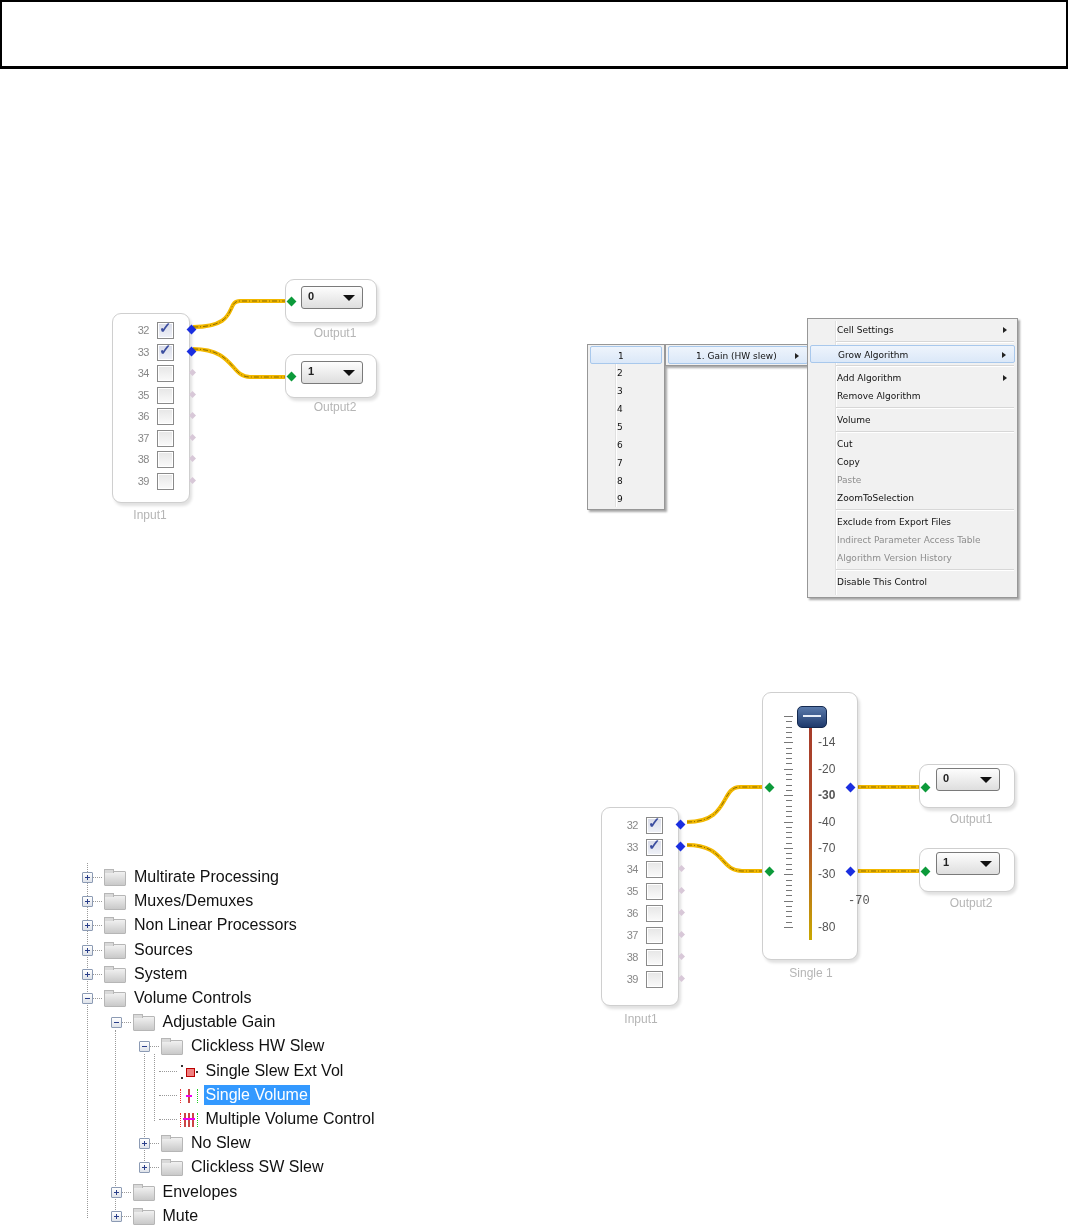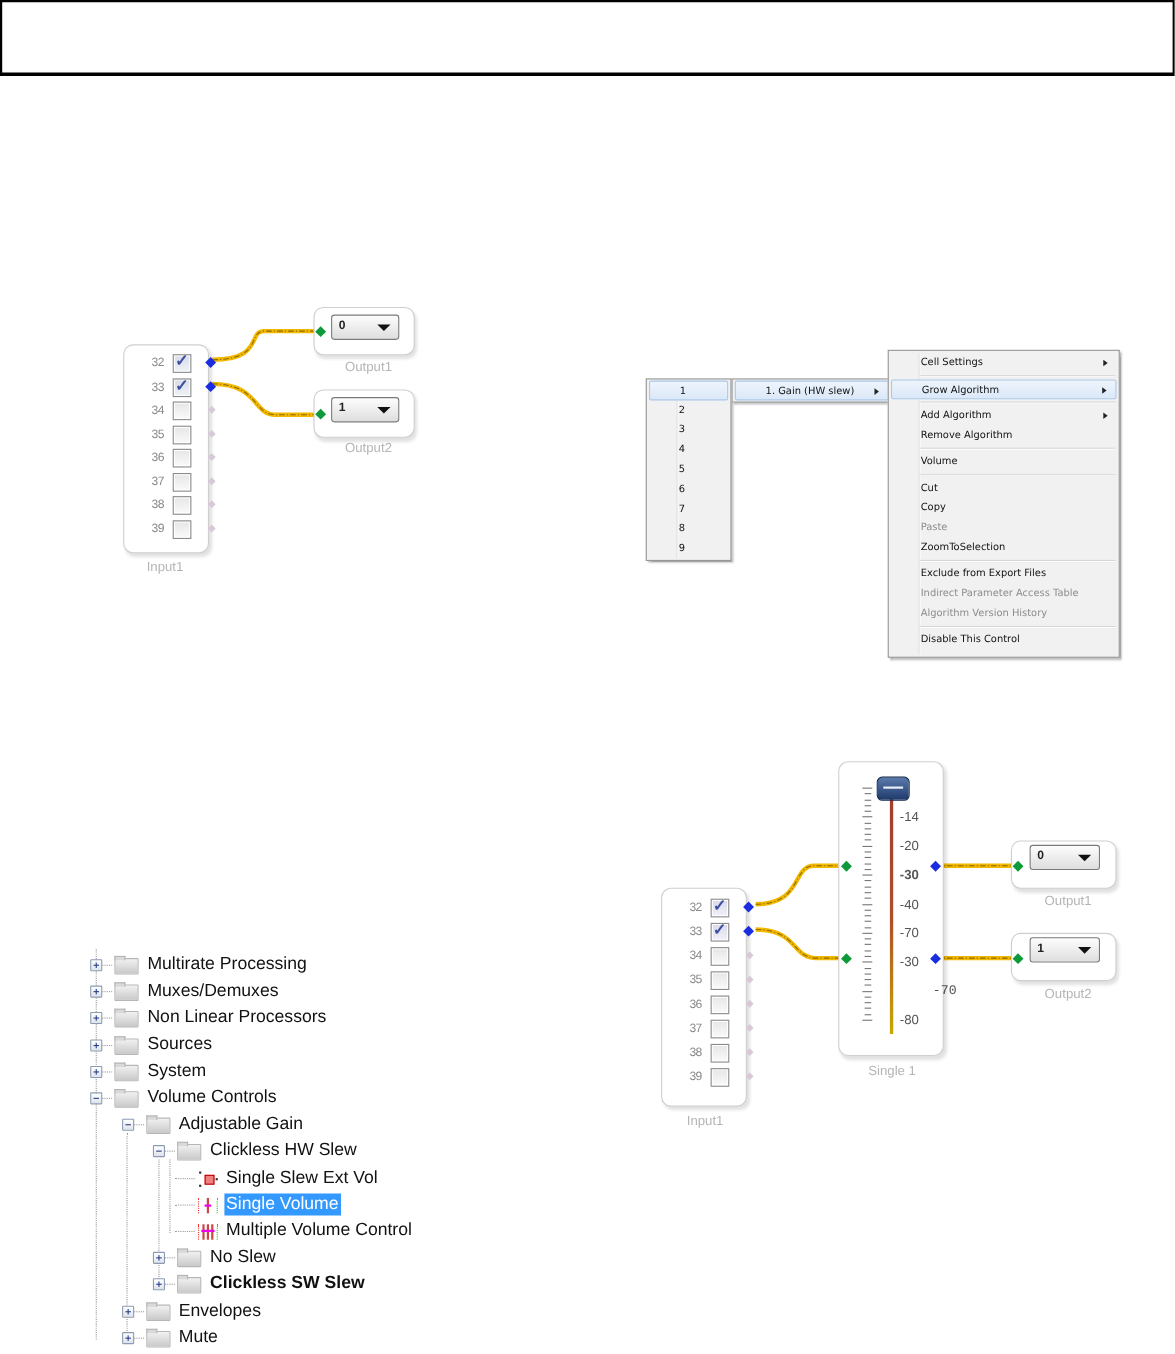--- a/index.html
+++ b/index.html
@@ -315,21 +315,21 @@
     <div class="t-item" style="left: 139px; top: 1133.2px;">
       <span class="t-exp plus" style="left:0;"></span>
       <span class="hdots" style="left:11px;top:10px;width:9px;"></span>
       <span class="t-folder" style="left:22px;"></span>
       <span class="t-label" style="left:50px;">No Slew</span>
     </div>
     <div class="t-item" style="left: 139px; top: 1157.4px;">
       <span class="t-exp plus" style="left:0;"></span>
       <span class="hdots" style="left:11px;top:10px;width:9px;"></span>
       <span class="t-folder" style="left:22px;"></span>
-      <span class="t-label" style="left:50px;font-weight:bold;">Clickless SW Slew</span>
+      <span class="t-label" style="left:50px;">Clickless SW Slew</span>
     </div>
     <div class="t-item" style="left: 110.5px; top: 1181.6px;">
       <span class="t-exp plus" style="left:0;"></span>
       <span class="hdots" style="left:11px;top:10px;width:9px;"></span>
       <span class="t-folder" style="left:22px;"></span>
       <span class="t-label" style="left:50px;">Envelopes</span>
     </div>
     <div class="t-item" style="left: 110.5px; top: 1205.8px;">
       <span class="t-exp plus" style="left:0;"></span>
       <span class="hdots" style="left:11px;top:10px;width:9px;"></span>

